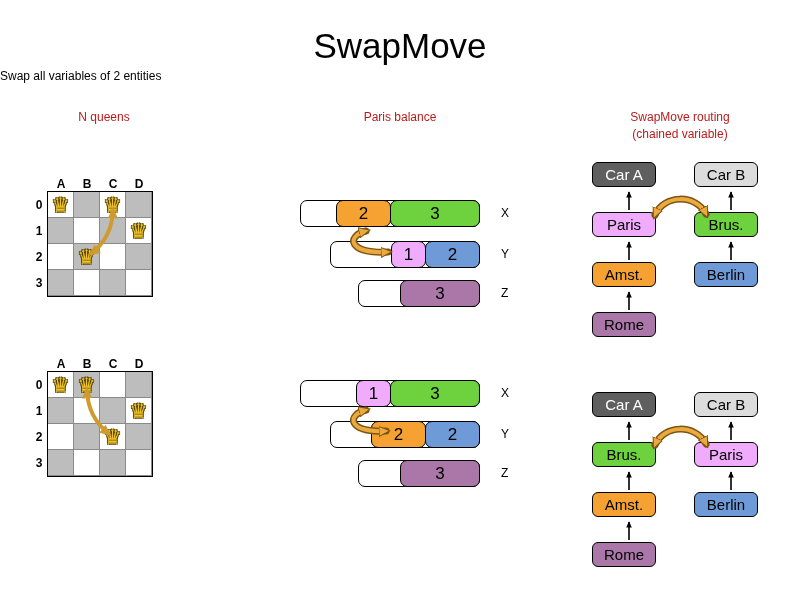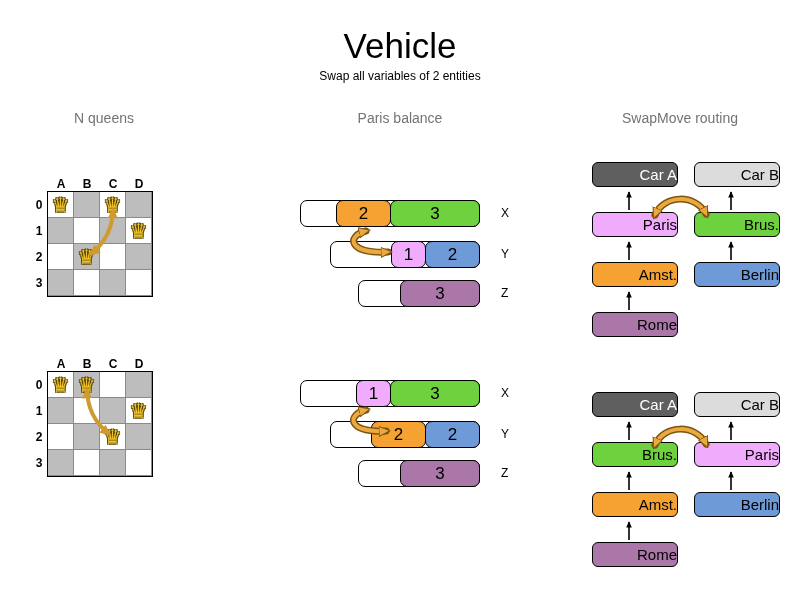--- a/index.html
+++ b/index.html
@@ -1,36 +1,36 @@
 <!DOCTYPE html>
 <html><head>
 <meta charset="utf-8">
 <style>
   *{margin:0;padding:0;box-sizing:border-box}
   body{font-family:"Liberation Sans",sans-serif;background:#fff}
   #canvas{position:relative;width:800px;height:600px;background:#fff;overflow:hidden}
   .title{position:absolute;left:0;top:26px;width:100%;text-align:center;font-size:35px;color:#000}
-  .subtitle{position:absolute;left:0;top:69px;width:100%;text-align:center;font-size:12px;color:#000}
-  .colhead{position:absolute;text-align:center;font-size:14px;color:#737373}
+  .subtitle{position:absolute;left:0;top:69px;width:100%;font-size:12px;color:#000}
+  .colhead{position:absolute;text-align:center;font-size:12px;color:#b91c1c}
   .board{position:absolute;width:122px;height:120px}
   .bgrid{display:grid;grid-template-columns:18px repeat(4,26px);grid-template-rows:16px repeat(4,26px)}
   .blab{display:flex;align-items:center;justify-content:center;font-size:12px;font-weight:bold;color:#000}
   .cell{position:relative;display:flex;align-items:center;justify-content:center;border-right:1px solid #8a8a8a;border-bottom:1px solid #8a8a8a}
   .cell.light{background:#fff}
   .cell.dark{background:#bdbdbd}
   .bframe{position:absolute;left:17px;top:15px;width:106px;height:106px;border:1px solid #000;pointer-events:none}
   .queen{font-size:20px;line-height:1;color:#f0c22e;text-shadow:-1px -1px 0 #5d4a00,1px -1px 0 #5d4a00,-1px 1px 0 #5d4a00,1px 1px 0 #5d4a00}
   .overlay{position:absolute;left:0;top:0;z-index:3;pointer-events:none}
   .qswap{fill:none;stroke:#cf9b2e;stroke-width:4}
   .cloudstate{position:absolute;width:224px;height:110px}
   .bar{position:absolute;height:27px;background:#fff;border:1px solid #000;border-radius:7px}
   .seg{position:absolute;top:-1px;height:27px;border:1px solid #000;border-radius:7px;text-align:center;font-size:17px;line-height:25px;color:#000}
   .barlab{position:absolute;left:201px;width:20px;height:27px;line-height:27px;font-size:12px;color:#000}
   .vstate{position:absolute;width:176px;height:180px}
-  .vbox{position:absolute;width:86px;height:25px;border:1px solid #000;border-radius:6px;text-align:right;font-size:15px;line-height:23px;color:#000;z-index:1}
+  .vbox{position:absolute;width:64px;height:25px;border:1px solid #000;border-radius:6px;text-align:center;font-size:15px;line-height:23px;color:#000;z-index:1}
   .c-orange{background:#f5a233}
   .c-green{background:#6ed23e}
   .c-yellow{background:#f0abfc}
   .c-blue{background:#6f9ad8}
   .c-purple{background:#aa77a8}
   .c-darkgray{background:#5f5f5f;color:#fff}
   .c-lightgray{background:#dcdcdc}
   .chain{fill:none;stroke:#000;stroke-width:1.6}
   .swap-under{fill:none;stroke:#7a5513;stroke-width:7;stroke-linecap:round}
   .swap-over{fill:none;stroke:#eba93f;stroke-width:4}
@@ -47,26 +47,27 @@
       </marker>
       <marker id="ah-black" viewBox="0 0 10 10" refX="7" refY="5" markerWidth="5" markerHeight="5" orient="auto">
         <path d="M0,1.5 L8,5 L0,8.5 z" fill="#000"></path>
       </marker>
       <marker id="ah-or" viewBox="0 0 12 12" refX="7" refY="6" markerWidth="3" markerHeight="3" orient="auto-start-reverse">
         <path d="M0,1 L11,6 L0,11 z" fill="#eba93f" stroke="#7a5513" stroke-width="1"></path>
       </marker>
     </defs>
   </svg>
 
-  <div class="title">Vehicle</div>
+  <div class="title">SwapMove</div>
   <div class="subtitle">Swap all variables of 2 entities</div>
 
   <div class="colhead" style="left:38px;top:110px;width:132px">N queens</div>
   <div class="colhead" style="left:330px;top:110px;width:140px">Paris balance</div>
   <div class="colhead" style="left:598px;top:110px;width:164px">SwapMove routing</div>
+  <div class="colhead" style="left:598px;top:127px;width:164px">(chained variable)</div>
 
   <div class="board" style="left:30px;top:176px">
     <div class="bgrid">
         <div class="blab"></div>
         <div class="blab">A</div>
         <div class="blab">B</div>
         <div class="blab">C</div>
         <div class="blab">D</div>
         <div class="blab">0</div>
         <div class="cell light">

